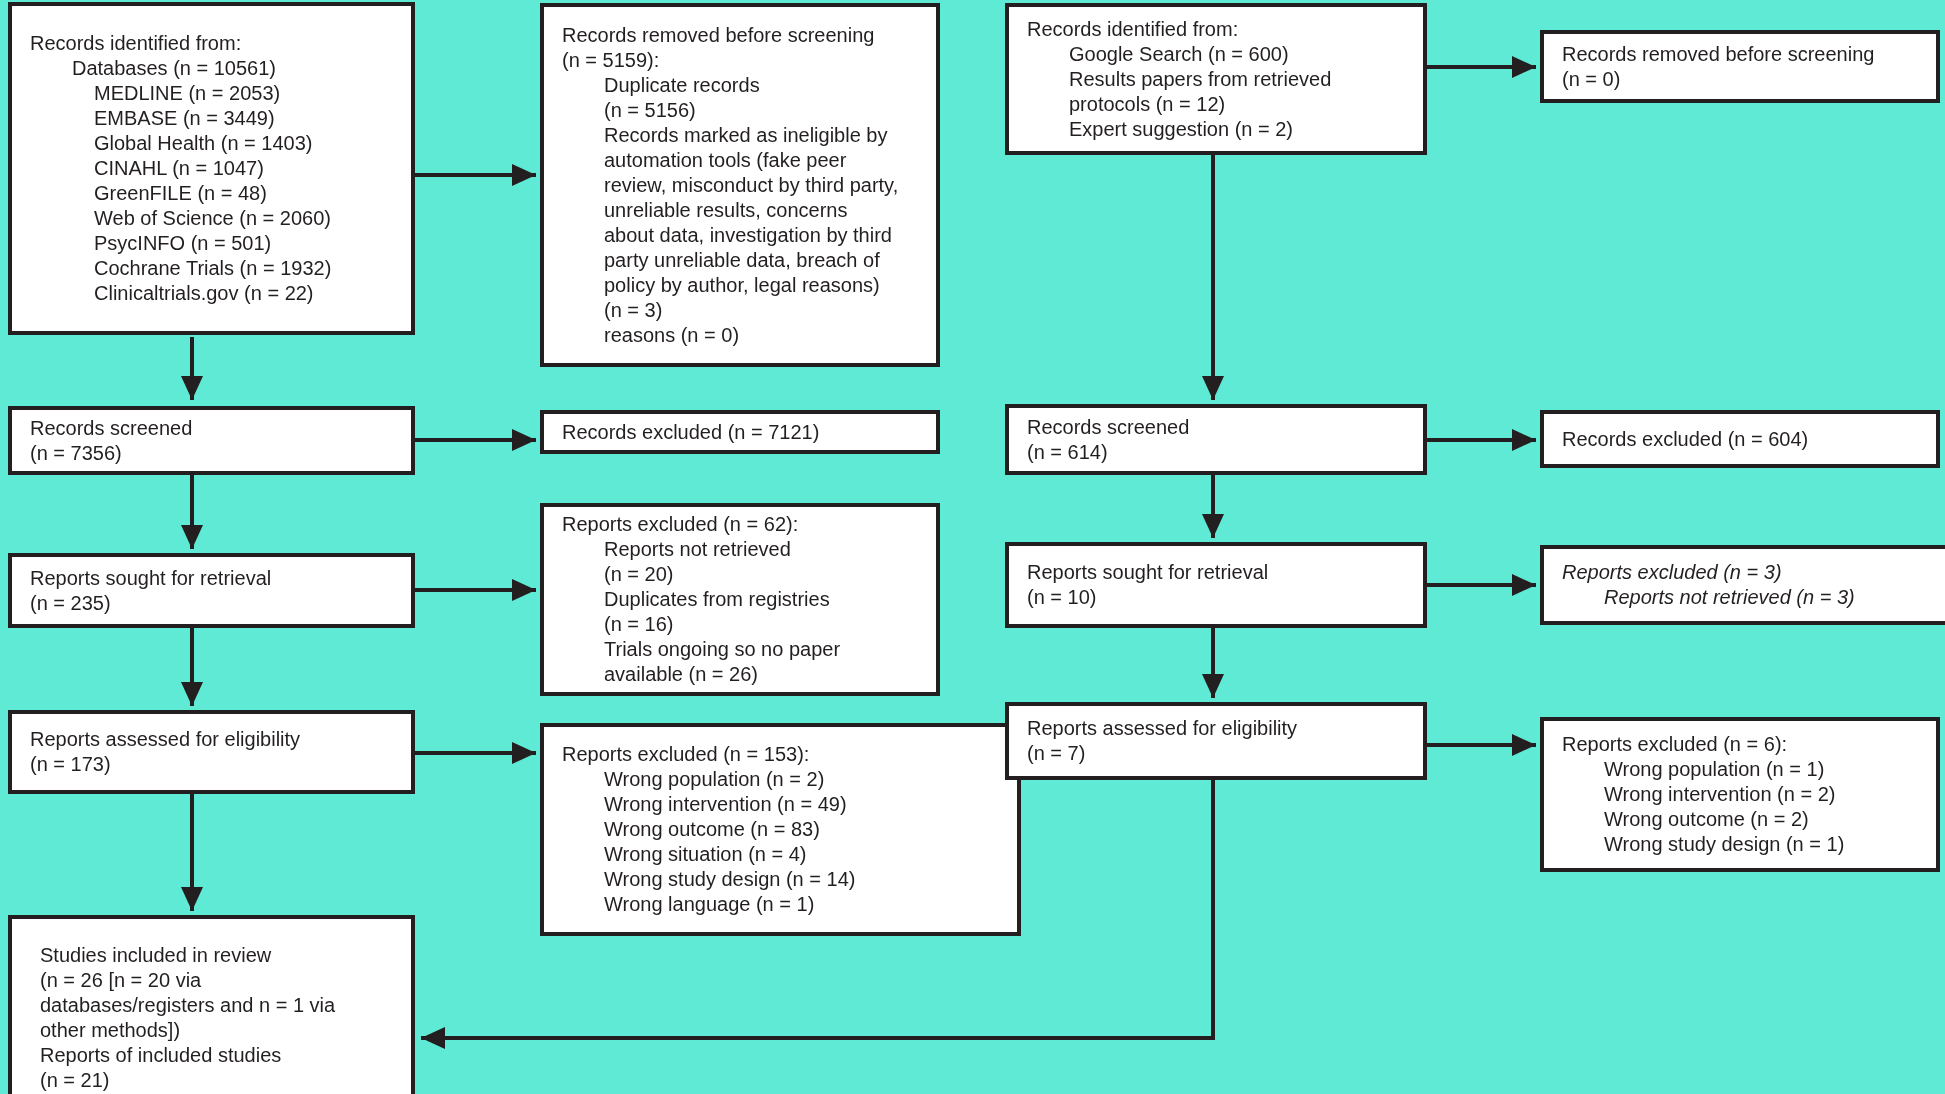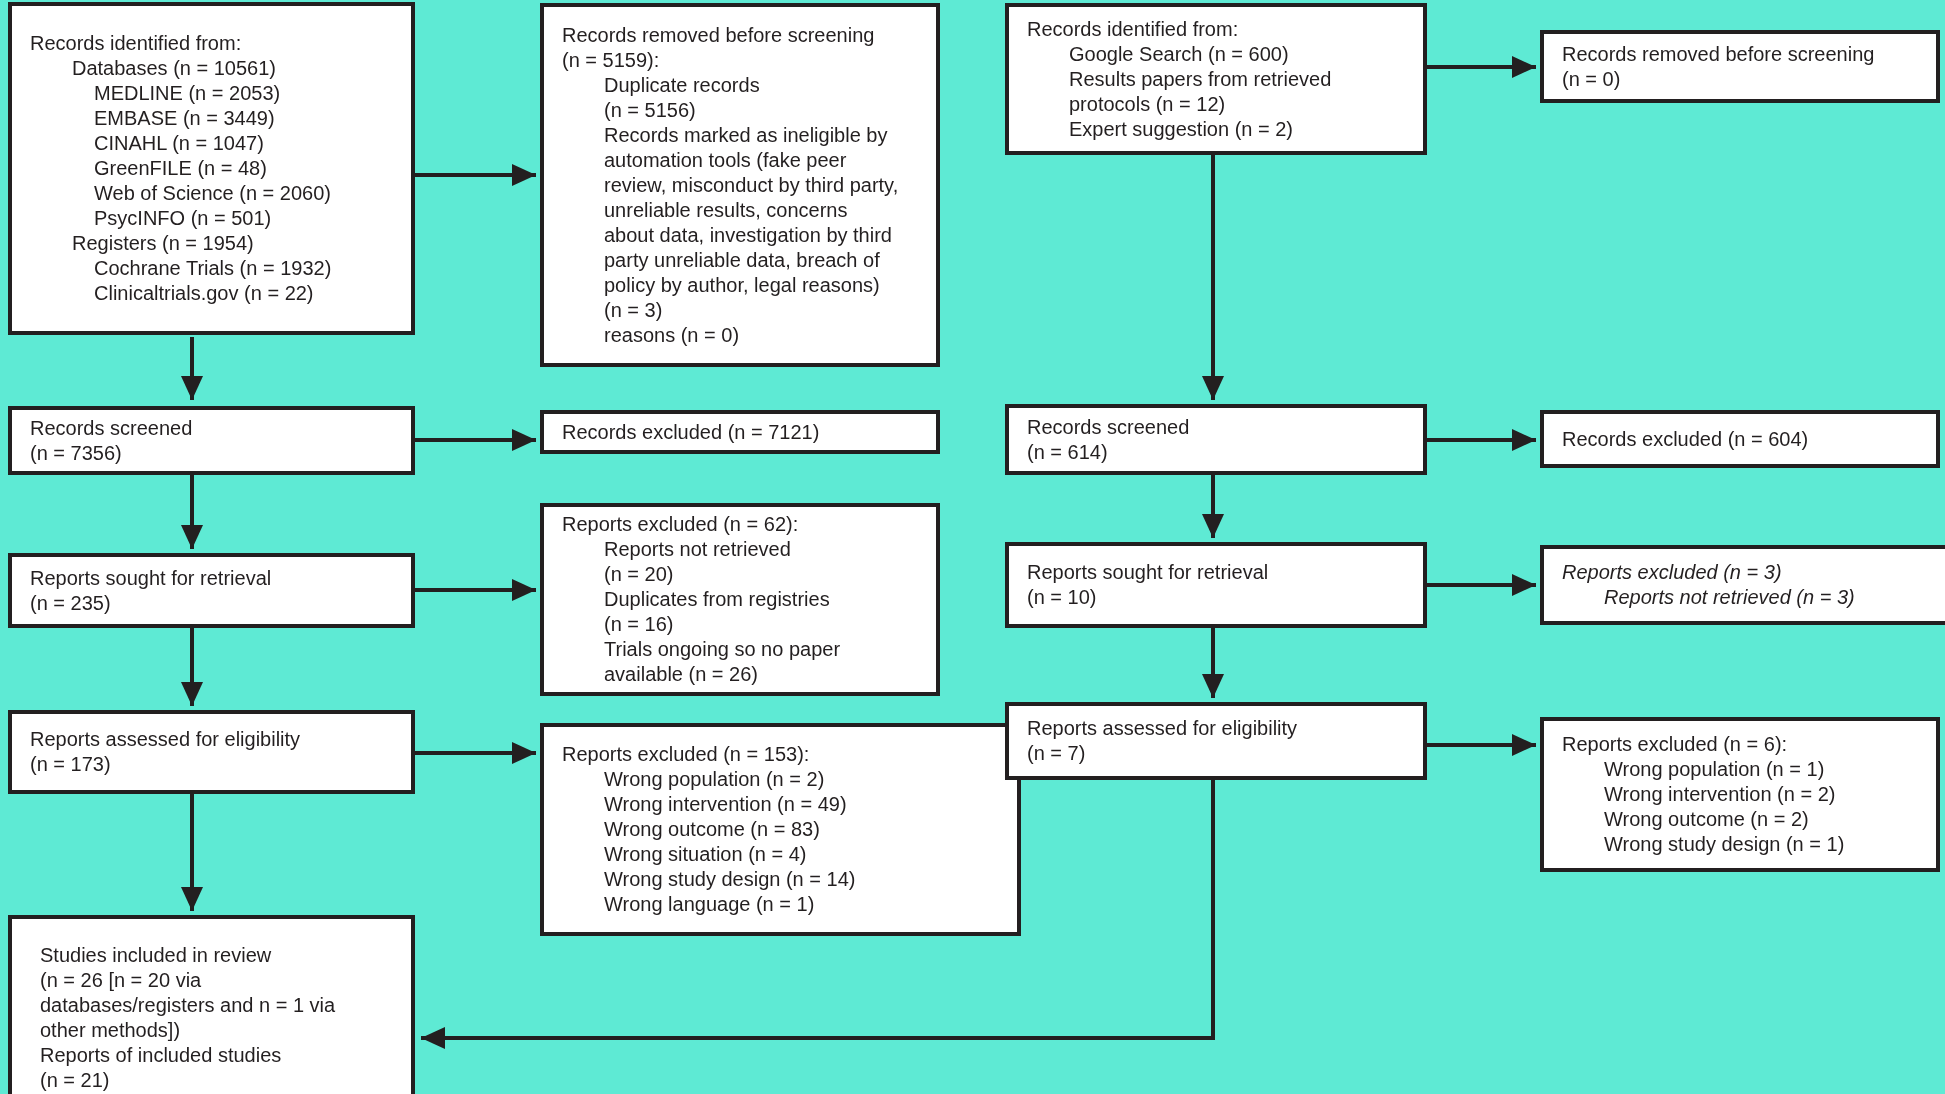--- a/index.html
+++ b/index.html
@@ -55,25 +55,25 @@
       <polyline points="1427,585 1536,585" marker-end="url(#arrowhead)"></polyline>
       <polyline points="1427,745 1536,745" marker-end="url(#arrowhead)"></polyline>
       <polyline points="1213,780 1213,1038 421,1038" marker-end="url(#arrowhead)"></polyline>
     </svg>
 
 <div class="box" style="left: 8px; top: 2px; width: 407px; height: 333px;">
       <div class="line indent-0">Records identified from:</div>
       <div class="line indent-1">Databases (n = 10561)</div>
       <div class="line indent-2">MEDLINE (n = 2053)</div>
       <div class="line indent-2">EMBASE (n = 3449)</div>
+      <div class="line indent-2">Global Health (n = 1403)</div>
       <div class="line indent-2">CINAHL (n = 1047)</div>
       <div class="line indent-2">GreenFILE (n = 48)</div>
       <div class="line indent-2">Web of Science (n = 2060)</div>
       <div class="line indent-2">PsycINFO (n = 501)</div>
-      <div class="line indent-1">Registers (n = 1954)</div>
       <div class="line indent-2">Cochrane Trials (n = 1932)</div>
       <div class="line indent-2">Clinicaltrials.gov (n = 22)</div>
     </div>
     <div class="box" style="left: 540px; top: 3px; width: 400px; height: 364px;">
       <div class="line indent-0">Records removed before screening</div>
       <div class="line indent-0">(n = 5159):</div>
       <div class="line indent-1">Duplicate records</div>
       <div class="line indent-1">(n = 5156)</div>
       <div class="line indent-1">Records marked as ineligible by</div>
       <div class="line indent-1">automation tools (fake peer</div>

